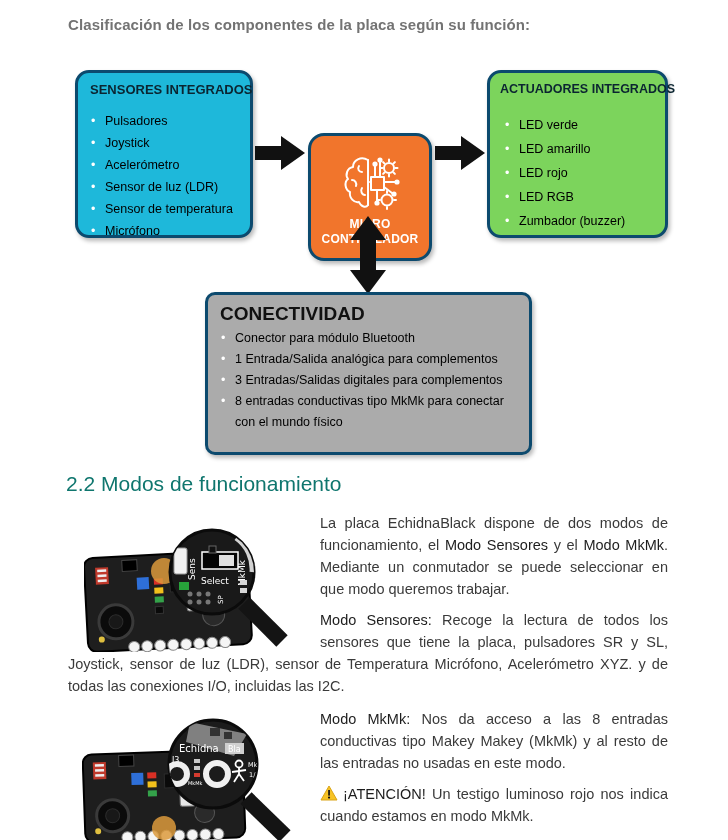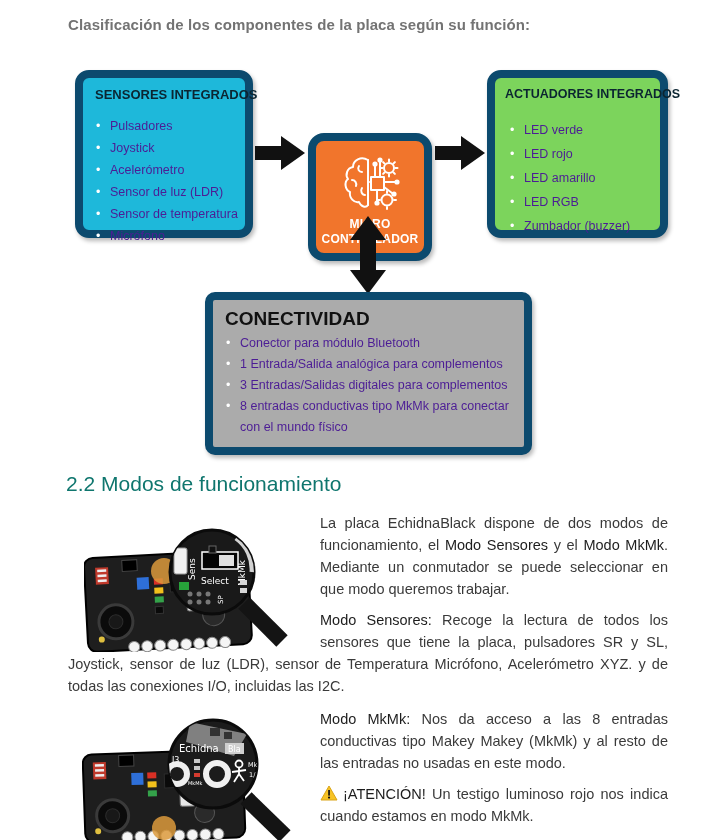--- a/index.html
+++ b/index.html
@@ -5,24 +5,24 @@
   * { margin:0; padding:0; box-sizing:border-box; }
   html,body { width:728px; height:840px; background:#ffffff; overflow:hidden;
               font-family:"Liberation Sans", sans-serif; }
   #page { position:relative; width:728px; height:840px; background:#fff; }
 
   
   .doc-title { position:absolute; left:68px; top:16px; font-size:15px; font-weight:700;
                color:#737373; letter-spacing:.1px; }
 
   
-  .dbox { position:absolute; border:8px solid #0c4a6e; box-shadow:2px 3px 4px rgba(0,0,0,.28); }
+  .dbox { position:absolute; border:3px solid #0c4a6e; box-shadow:2px 3px 4px rgba(0,0,0,.28); }
   .dbox .dbox-title { font-weight:700; font-size:13px; color:#0b2531; white-space:nowrap; }
   .dbox ul { list-style:none; }
-  .dbox li { position:relative; padding-left:15px; color:#4c1d95; font-size:12.5px; }
+  .dbox li { position:relative; padding-left:15px; color:#000000; font-size:12.5px; }
   .dbox li::before { content:"\2022"; position:absolute; left:1px; top:0; color:#fff; }
 
   .box-sensors { left:75px; top:70px; width:178px; height:168px; background:#1EB8DA;
                  border-radius:14px; padding:9px 6px 6px 12px; }
   .box-sensors ul { margin-top:13px; }
   .box-sensors li { line-height:22px; }
 
   .box-actuators { left:487px; top:70px; width:181px; height:168px; background:#7CD45C;
                    border-radius:14px; padding:9px 4px 2px 10px; }
   .box-actuators ul { margin-top:17px; padding-left:4px; }
@@ -111,22 +111,22 @@
 
   <svg class="arrow" style="left:435px;top:134px;" width="50" height="38">
     <rect x="0" y="12" width="27" height="14" fill="#111"></rect>
     <polygon points="26,2 26,36 50,19" fill="#111"></polygon>
   </svg>
 
   <div class="dbox box-actuators">
     <div class="dbox-title" style="font-size:12.5px;">ACTUADORES INTEGRADOS</div>
     <ul>
       <li>LED verde</li>
+      <li>LED amarillo</li>
       <li>LED rojo</li>
-      <li>LED amarillo</li>
       <li>LED RGB</li>
       <li>Zumbador (buzzer)</li>
     </ul>
   </div>
 
   <svg class="arrow" style="left:348px;top:216px;" width="40" height="78">
     <polygon points="20,0 38,24 2,24" fill="#111"></polygon>
     <rect x="12" y="22" width="16" height="34" fill="#111"></rect>
     <polygon points="20,78 38,54 2,54" fill="#111"></polygon>
   </svg>

